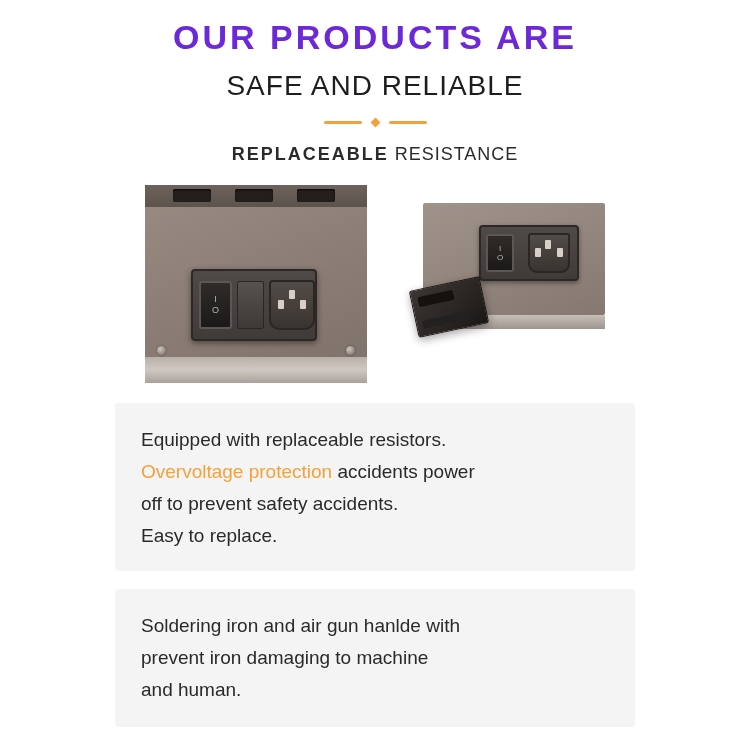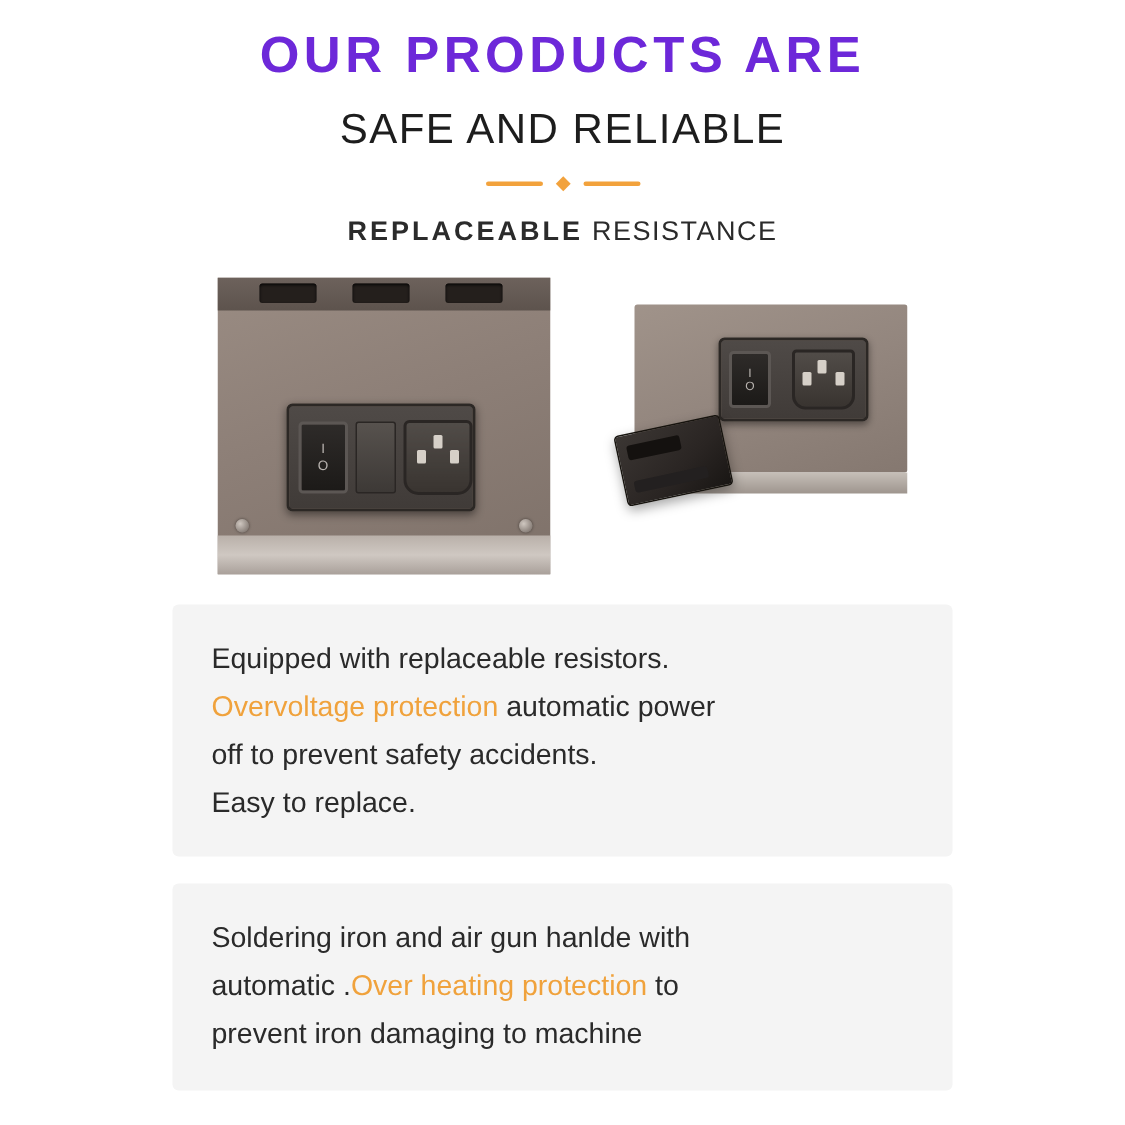--- a/index.html
+++ b/index.html
@@ -382,24 +382,24 @@
 
       <span class="screw-r1"></span>
       <div class="detached-part"></div>
     </div>
 
   </div>
 
   <div class="cards">
     <div class="card card-1" id="card-0">
         <p><span>Equipped with replaceable resistors.</span></p>
-        <p><span class="hl">Overvoltage protection</span><span> automatic power</span></p>
+        <p><span class="hl">Overvoltage protection</span><span> accidents power</span></p>
         <p><span>off to prevent safety accidents.</span></p>
         <p><span>Easy to replace.</span></p>
       </div>
     <div class="card card-2" id="card-1">
         <p><span>Soldering iron and air gun hanlde with</span></p>
-        <p><span>automatic .</span><span class="hl">Over heating protection</span><span>  to</span></p>
         <p><span>prevent iron damaging to machine</span></p>
+        <p><span>and human.</span></p>
       </div>
   </div>
 
 </div>
 
 </body></html>

